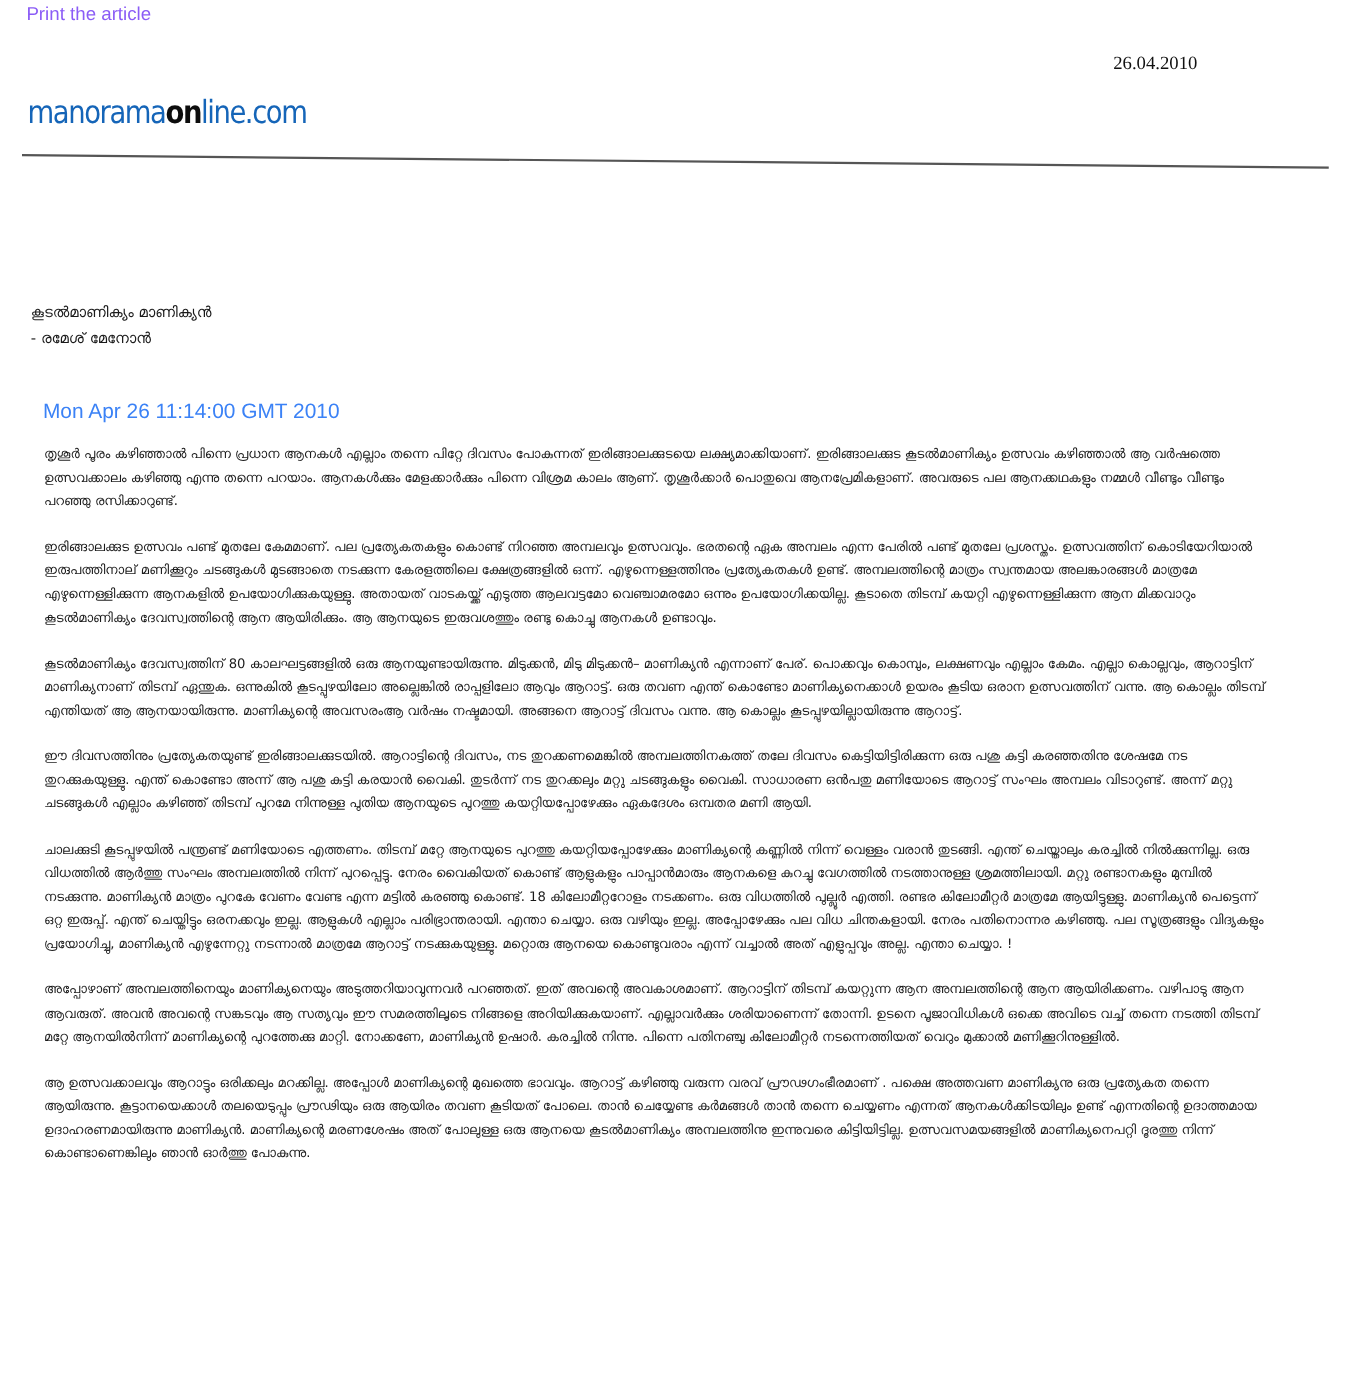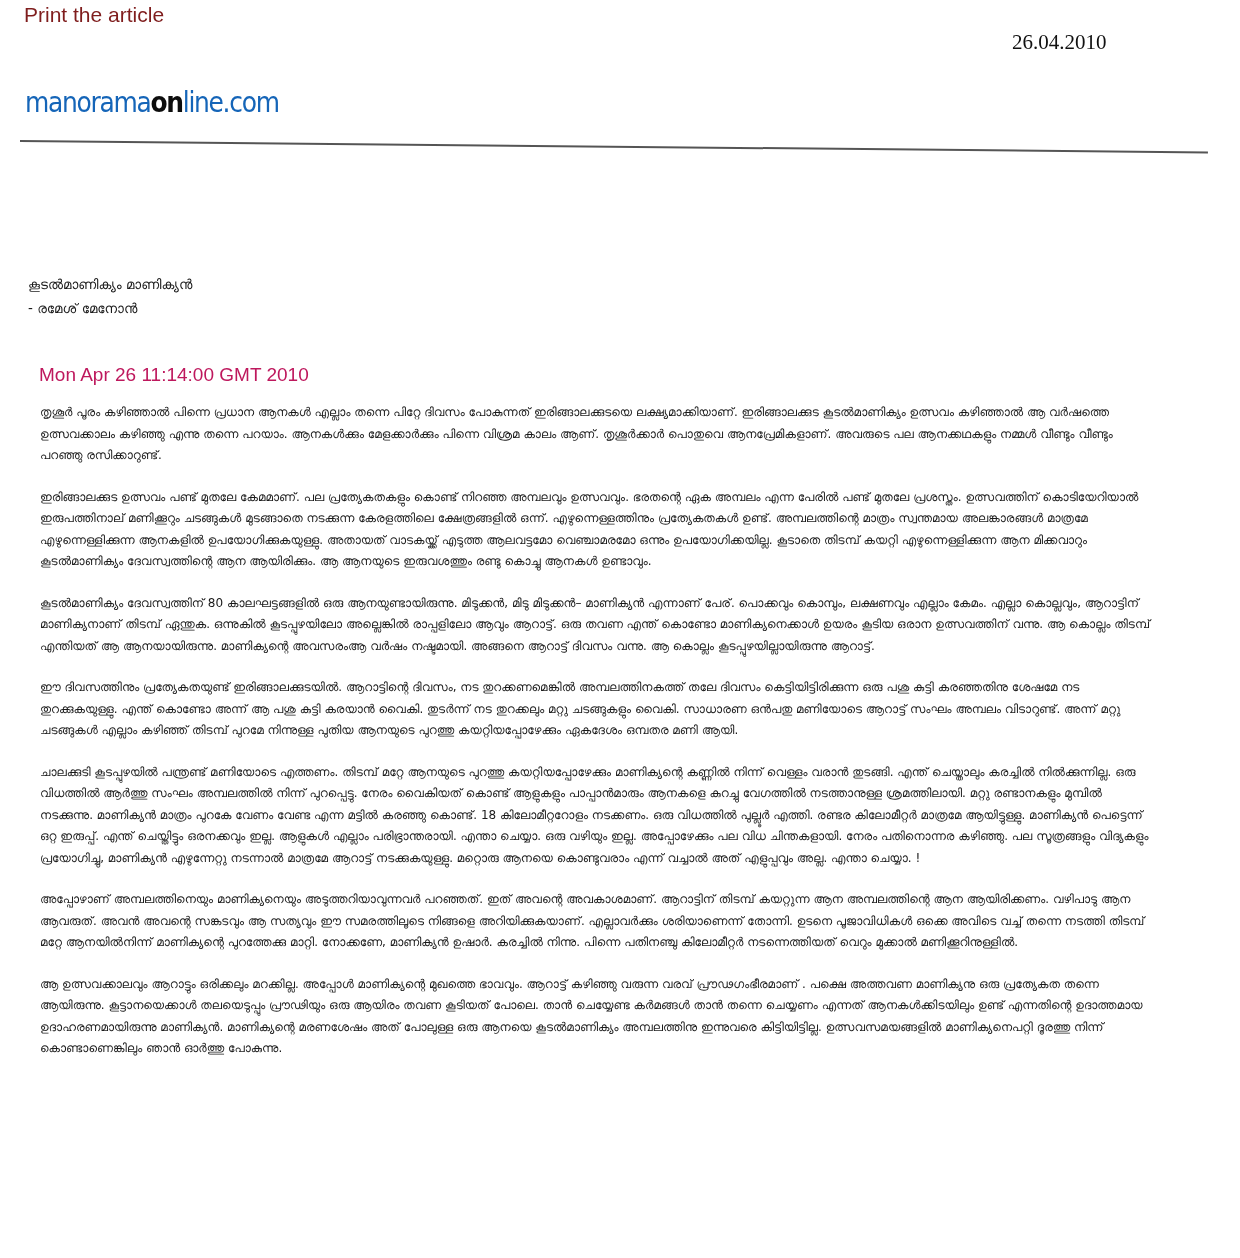--- a/index.html
+++ b/index.html
@@ -12,29 +12,29 @@
       height: 1258px;
       position: relative;
       overflow: hidden;
       color: #1a1a1a;
     }
     .print-link {
       position: absolute;
       left: 24px;
       top: 3px;
       font-family: "Liberation Sans", sans-serif;
-      font-size: 21px;
-      color: #7f1d1d;
+      font-size: 17px;
+      color: #8b5cf6;
     }
     .date {
       position: absolute;
       left: 1012px;
-      top: 30px;
+      top: 48px;
       font-family: "Liberation Serif", serif;
-      font-size: 21px;
+      font-size: 17px;
       color: #111;
     }
     .logo {
       position: absolute;
       left: 25px;
       top: 85px;
       font-family: "DejaVu Sans", sans-serif;
       font-size: 29px;
       letter-spacing: -1.5px;
       transform: scaleX(0.86);
@@ -64,21 +64,21 @@
       font-size: 13.5px;
       line-height: 24px;
       color: #1a1a1a;
     }
     .timestamp {
       position: absolute;
       left: 39px;
       top: 364px;
       font-family: "Liberation Sans", sans-serif;
       font-size: 19px;
-      color: #be185d;
+      color: #3b82f6;
     }
     .article-body {
       position: absolute;
       left: 40px;
       top: 402px;
       width: 1110px;
       font-family: "DejaVu Sans", sans-serif;
       font-size: 12px;
       line-height: 21.5px;
       color: #1a1a1a;

